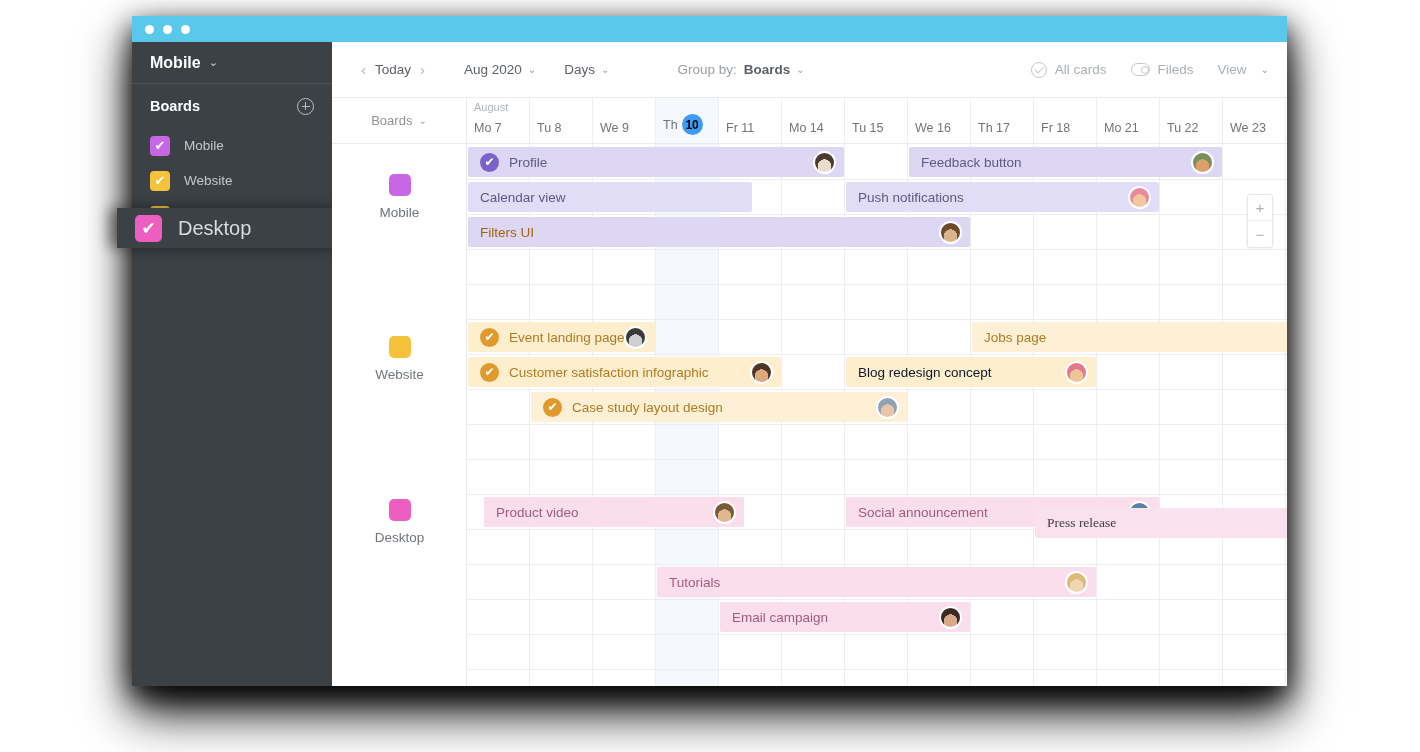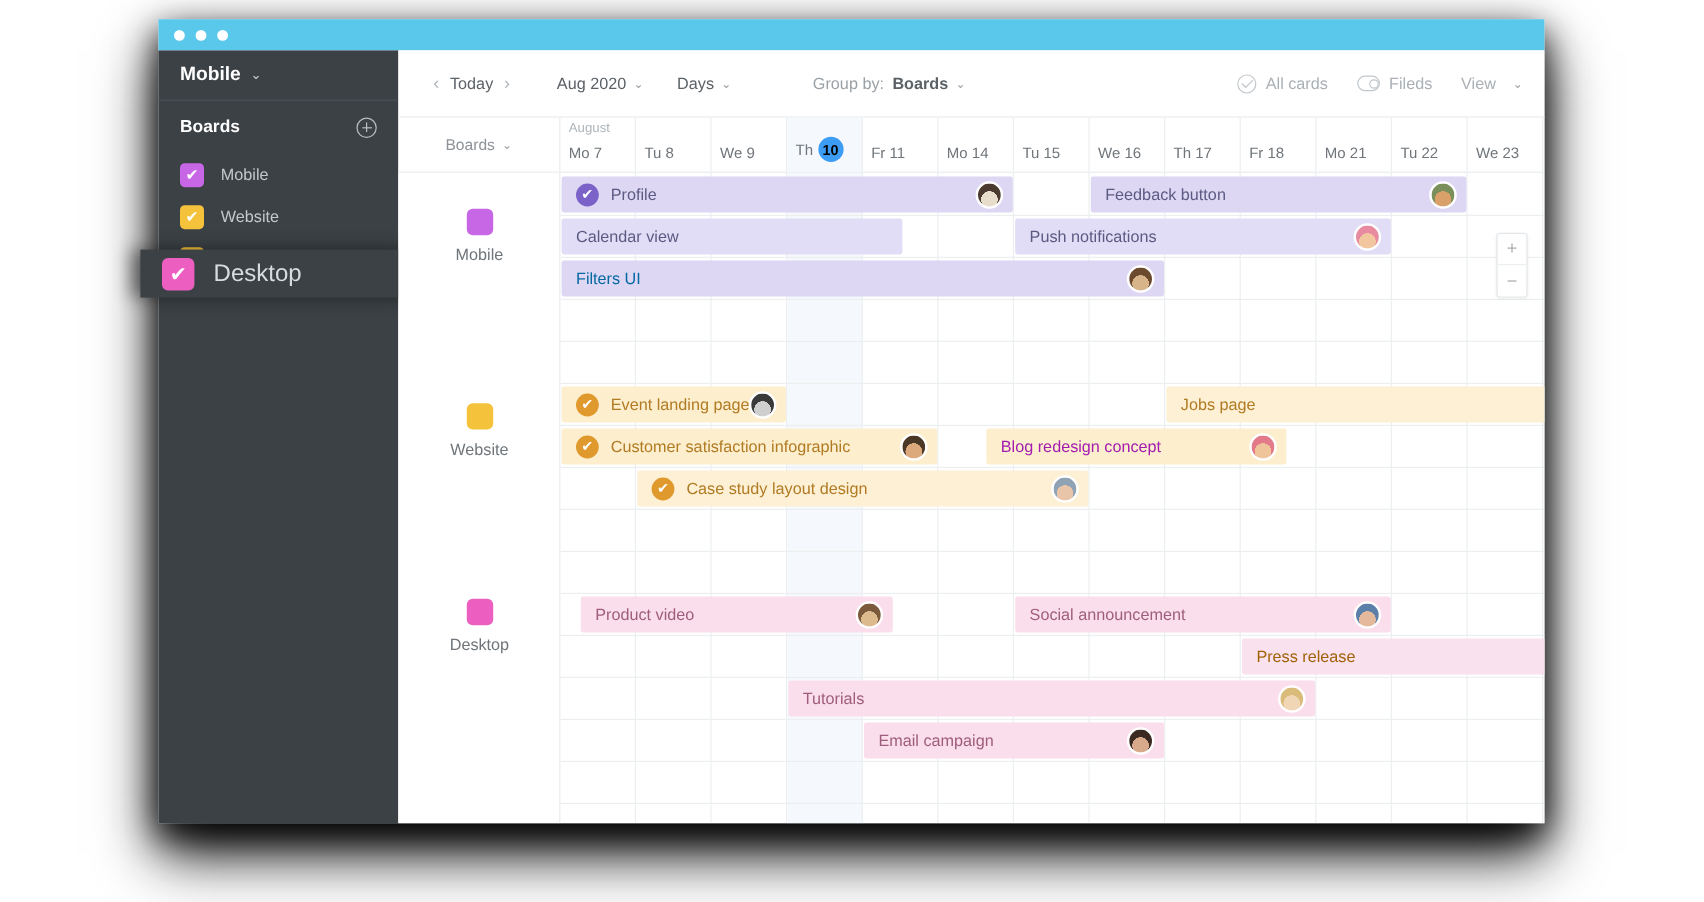--- a/index.html
+++ b/index.html
@@ -403,55 +403,55 @@
                 <span>Feedback button</span>
                 <span class="av" style="background: radial-gradient(circle at 50% 70%, rgb(217, 160, 106) 0px, rgb(217, 160, 106) 42%, rgb(122, 143, 90) 43%, rgb(122, 143, 90) 100%);"></span>
               </div>
               <div class="bar" style="left: 136px; width: 284px; top: 38px; background: rgb(226, 221, 246); color: rgb(91, 90, 131);">
                 <span>Calendar view</span>
               </div>
               <div class="bar" style="left: 514px; width: 313px; top: 38px; background: rgb(226, 221, 246); color: rgb(91, 90, 131);">
                 <span>Push notifications</span>
                 <span class="av" style="background: radial-gradient(circle at 50% 70%, rgb(242, 199, 160) 0px, rgb(242, 199, 160) 42%, rgb(233, 139, 160) 43%, rgb(233, 139, 160) 100%);"></span>
               </div>
-              <div class="bar" style="left: 136px; width: 502px; top: 73px; background: rgb(221, 215, 244); color: #0369a1;">
+              <div class="bar" style="left: 136px; width: 502px; top: 73px; background: rgb(221, 215, 244); color: #a16207;">
                 <span>Filters UI</span>
                 <span class="av" style="background: radial-gradient(circle at 50% 70%, rgb(216, 180, 138) 0px, rgb(216, 180, 138) 42%, rgb(107, 74, 46) 43%, rgb(107, 74, 46) 100%);"></span>
               </div>
               <div class="bar" style="left: 136px; width: 187px; top: 178px; background: rgb(253, 238, 205); color: rgb(176, 123, 35);">
                 <span class="done" style="background: rgb(224, 153, 44);">✔</span>
                 <span>Event landing page</span>
                 <span class="av" style="background: radial-gradient(circle at 50% 70%, rgb(207, 207, 207) 0px, rgb(207, 207, 207) 42%, rgb(58, 58, 58) 43%, rgb(58, 58, 58) 100%);"></span>
               </div>
               <div class="bar" style="left: 640px; width: 407.5px; top: 178px; background: rgb(253, 240, 212); color: rgb(176, 123, 35);">
                 <span>Jobs page</span>
               </div>
               <div class="bar" style="left: 136px; width: 313px; top: 213px; background: rgb(253, 238, 205); color: rgb(176, 123, 35);">
                 <span class="done" style="background: rgb(224, 153, 44);">✔</span>
                 <span>Customer satisfaction infographic</span>
                 <span class="av" style="background: radial-gradient(circle at 50% 70%, rgb(219, 169, 124) 0px, rgb(219, 169, 124) 42%, rgb(75, 55, 38) 43%, rgb(75, 55, 38) 100%);"></span>
               </div>
-              <div class="bar" style="left: 490px; width: 250px; top: 213px; background: rgb(253, 238, 205); color: #a21caf;">
+              <div class="bar" style="left: 514px; width: 250px; top: 213px; background: rgb(253, 238, 205); color: #0f172a;">
                 <span>Blog redesign concept</span>
                 <span class="av" style="background: radial-gradient(circle at 50% 70%, rgb(240, 196, 154) 0px, rgb(240, 196, 154) 42%, rgb(226, 122, 138) 43%, rgb(226, 122, 138) 100%);"></span>
               </div>
               <div class="bar" style="left: 199px; width: 376px; top: 248px; background: rgb(253, 240, 212); color: rgb(176, 123, 35);">
                 <span class="done" style="background: rgb(224, 153, 44);">✔</span>
                 <span>Case study layout design</span>
                 <span class="av" style="background: radial-gradient(circle at 50% 70%, rgb(232, 197, 168) 0px, rgb(232, 197, 168) 42%, rgb(143, 163, 181) 43%, rgb(143, 163, 181) 100%);"></span>
               </div>
               <div class="bar" style="left: 152px; width: 260px; top: 353px; background: rgb(251, 222, 235); color: rgb(158, 93, 124);">
                 <span>Product video</span>
                 <span class="av" style="background: radial-gradient(circle at 50% 70%, rgb(221, 185, 142) 0px, rgb(221, 185, 142) 42%, rgb(123, 90, 60) 43%, rgb(123, 90, 60) 100%);"></span>
               </div>
               <div class="bar" style="left: 514px; width: 313px; top: 353px; background: rgb(251, 222, 235); color: rgb(158, 93, 124);">
                 <span>Social announcement</span>
                 <span class="av" style="background: radial-gradient(circle at 50% 70%, rgb(228, 184, 154) 0px, rgb(228, 184, 154) 42%, rgb(90, 127, 168) 43%, rgb(90, 127, 168) 100%);"></span>
               </div>
-              <div class="bar" style="left: 703px; width: 287.8px; top: 388px; background: rgb(249, 225, 238); color: #a16207;">
+              <div class="bar" style="left: 703px; width: 287.8px; top: 364px; background: rgb(249, 225, 238); color: #404040; font-family: Liberation Serif, serif;">
                 <span>Press release</span>
               </div>
               <div class="bar" style="left: 325px; width: 439px; top: 423px; background: rgb(251, 222, 235); color: rgb(158, 93, 124);">
                 <span>Tutorials</span>
                 <span class="av" style="background: radial-gradient(circle at 50% 70%, rgb(240, 214, 180) 0px, rgb(240, 214, 180) 42%, rgb(217, 187, 122) 43%, rgb(217, 187, 122) 100%);"></span>
               </div>
               <div class="bar" style="left: 388px; width: 250px; top: 458px; background: rgb(251, 222, 235); color: rgb(158, 93, 124);">
                 <span>Email campaign</span>
                 <span class="av" style="background: radial-gradient(circle at 50% 70%, rgb(216, 169, 138) 0px, rgb(216, 169, 138) 42%, rgb(58, 42, 34) 43%, rgb(58, 42, 34) 100%);"></span>
               </div>

